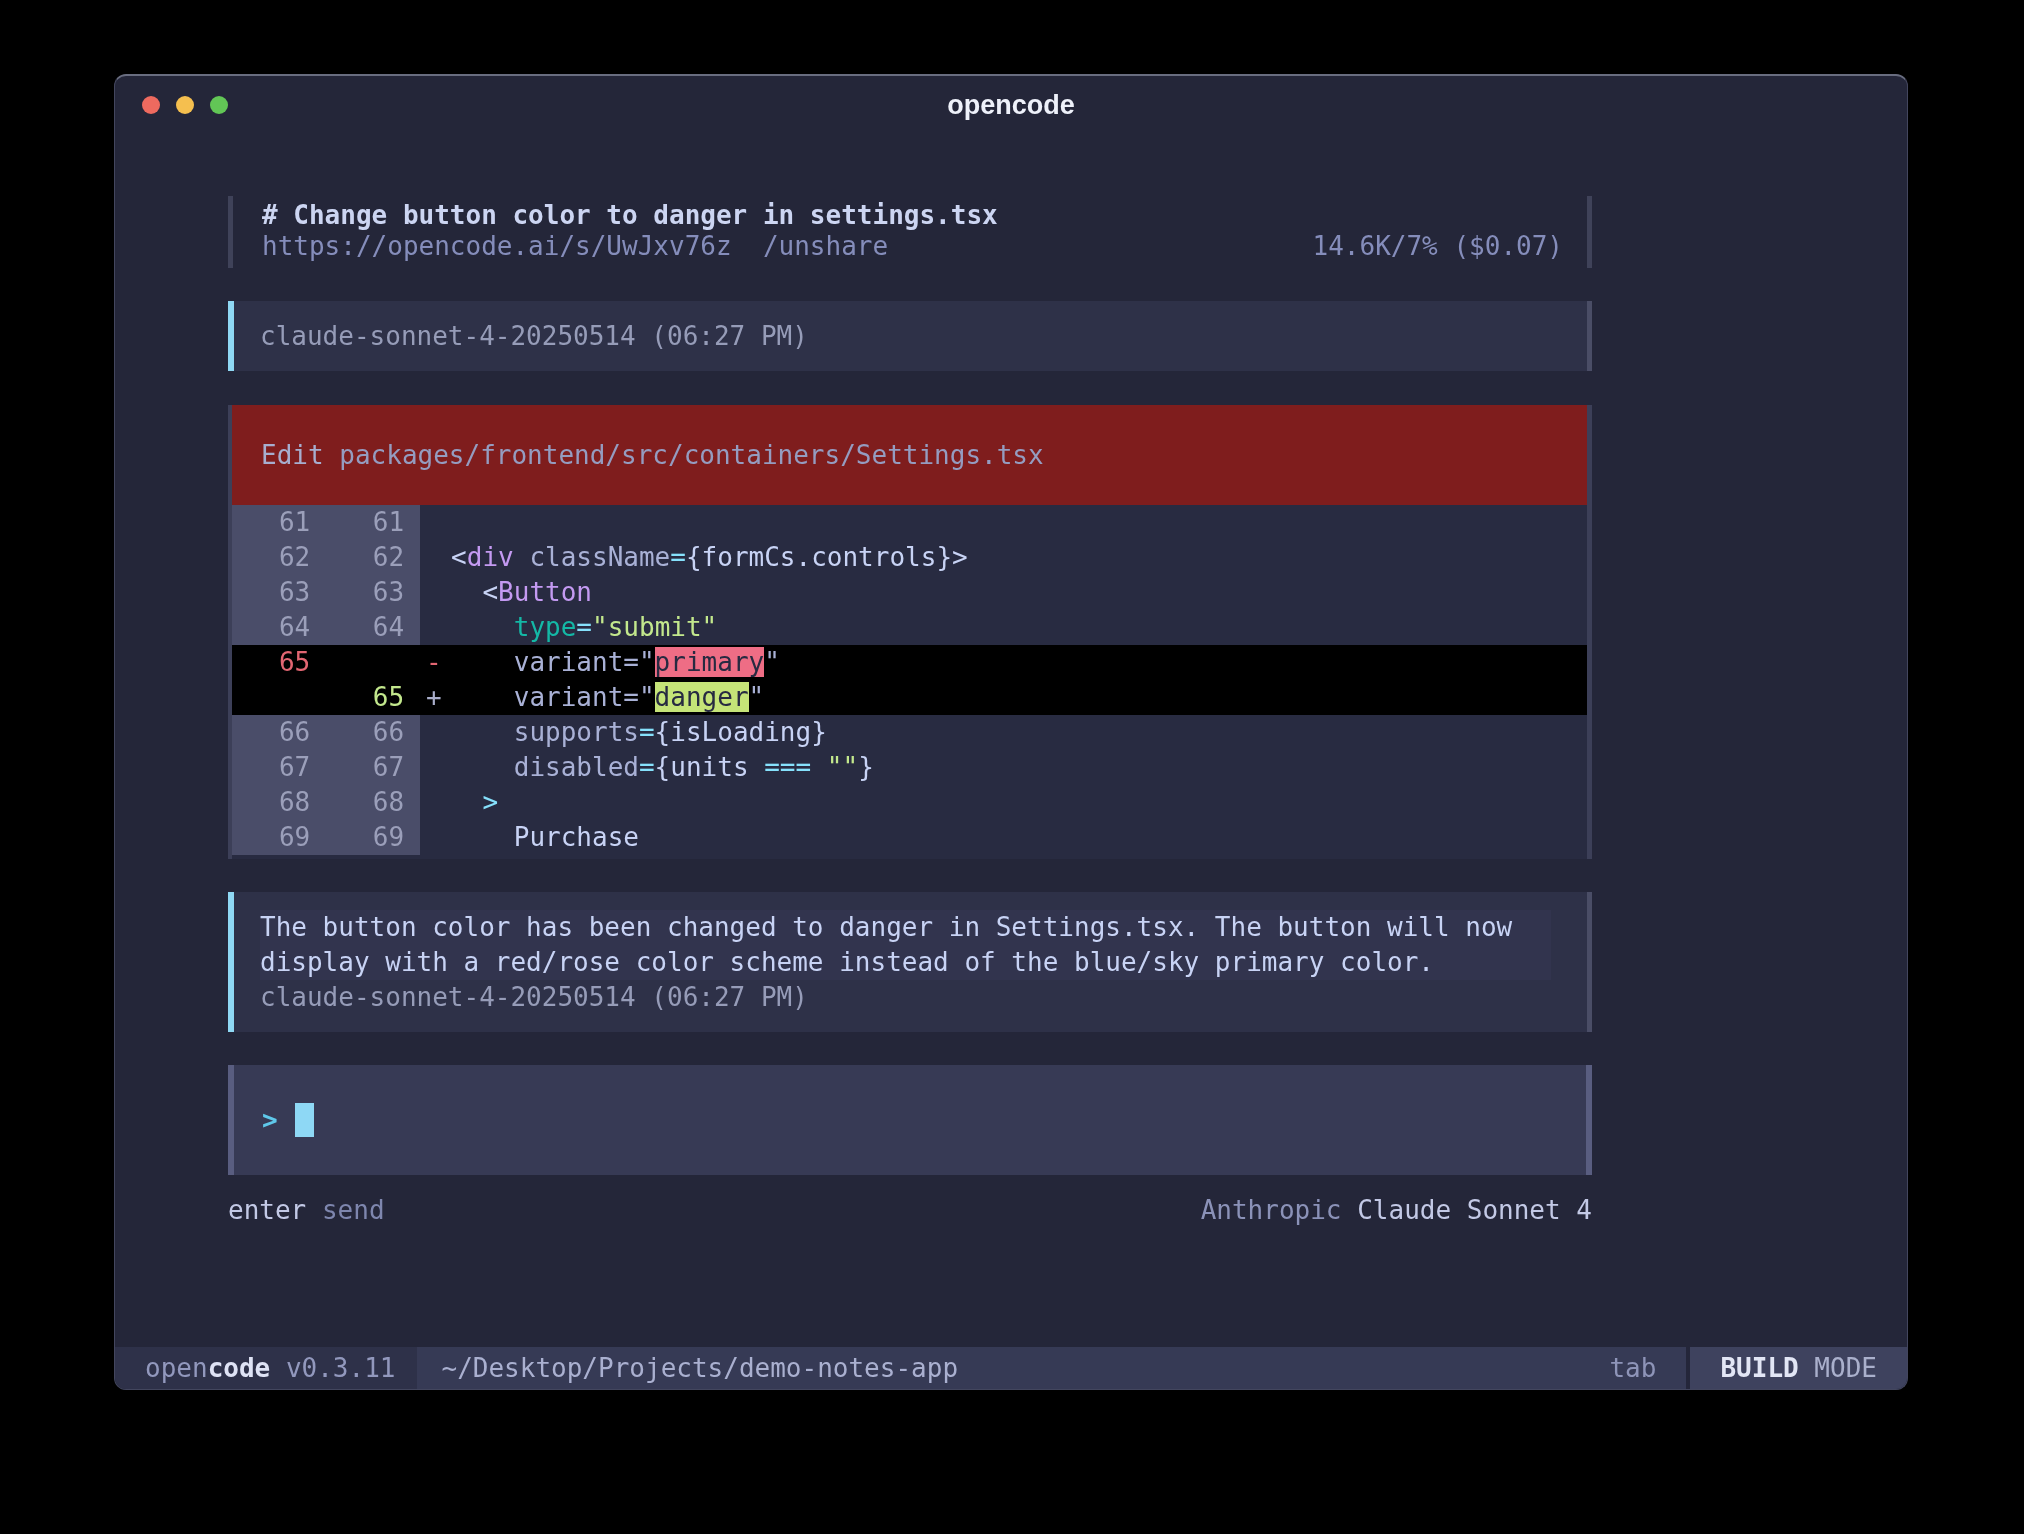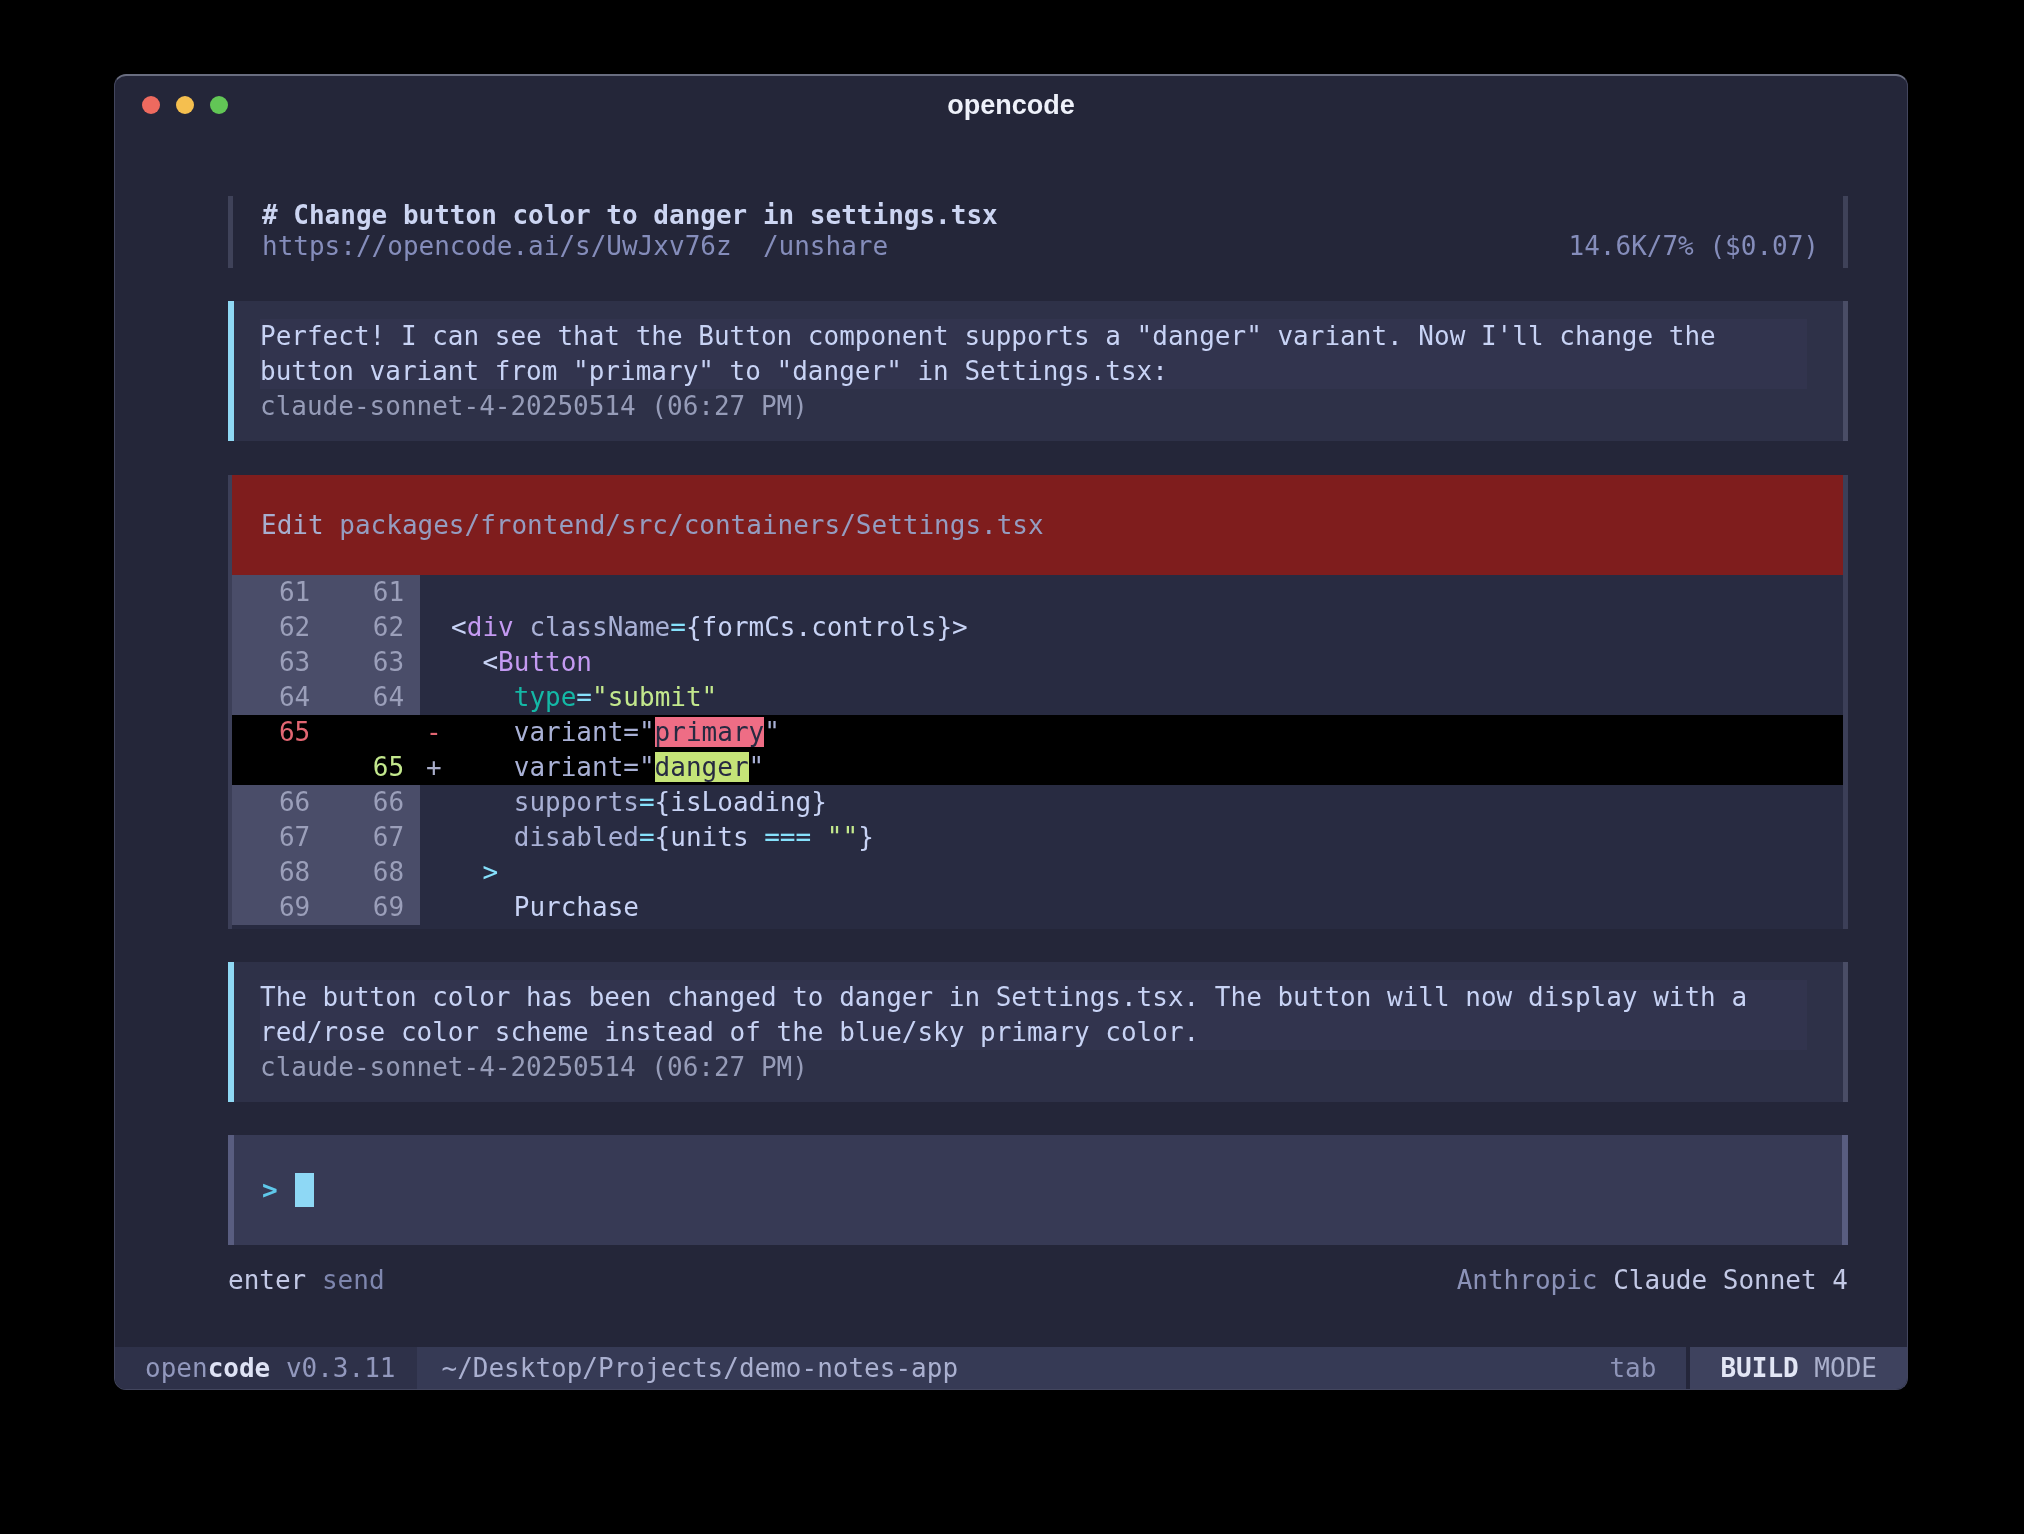--- a/index.html
+++ b/index.html
@@ -16,21 +16,21 @@
   .titlebar { height:58px; flex:0 0 auto; position:relative; display:flex; align-items:center; }
   .lights { position:absolute; left:27px; top:0; height:100%; display:flex; align-items:center; gap:16px; }
   .light { width:18px; height:18px; border-radius:50%; }
   .light.red { background:#ee6a5f; }
   .light.yellow { background:#f5bf4f; }
   .light.green { background:#62c656; }
   .tb-title { width:100%; text-align:center; font-family:"Liberation Sans", sans-serif; font-weight:bold; font-size:27px; color:#eef1fa; }
 
   
   .content { flex:1 1 auto; display:flex; flex-direction:column; padding:0 101px 0 113px; min-height:0; }
-  .inner-col { width:1620px; }
+  .inner-col { width:1364px; }
 
   
   .user-header {
     margin-top:62px; border-left:5px solid #3f4259; border-right:5px solid #3f4259;
     padding:4px 24px 6px 29px; line-height:31px;
   }
   .uh-title { font-weight:bold; color:#ccd5f2; }
   .uh-sub { display:flex; color:#858dbb; }
   .uh-unshare { margin-left:2ch; }
   .uh-tokens { margin-left:auto; }
@@ -110,21 +110,20 @@
     <div class="user-header inner-col">
       <div class="uh-title"># Change button color to danger in settings.tsx</div>
       <div class="uh-sub">
         <span class="uh-url">https://opencode.ai/s/UwJxv76z</span>
         <span class="uh-unshare">/unshare</span>
         <span class="uh-tokens">14.6K/7% ($0.07)</span>
       </div>
     </div>
 
     <div class="msg inner-col">
-      <p>Perfect! I can see that the Button component supports a "danger" variant. Now I'll change the button variant from "primary" to "danger" in Settings.tsx:</p>
       <div class="meta">claude-sonnet-4-20250514 (06:27 PM)</div>
     </div>
 
     <div class="edit-block inner-col">
       <div class="edit-header">
         <span class="edit-action">Edit</span>
         <span class="edit-path">packages/frontend/src/containers/Settings.tsx</span>
       </div>
       <div class="diff">
           <div class="diff-row ctx"><span class="gut gut-old">61</span><span class="gut gut-new">61</span><span class="marker"></span><span class="code-line"></span></div>

